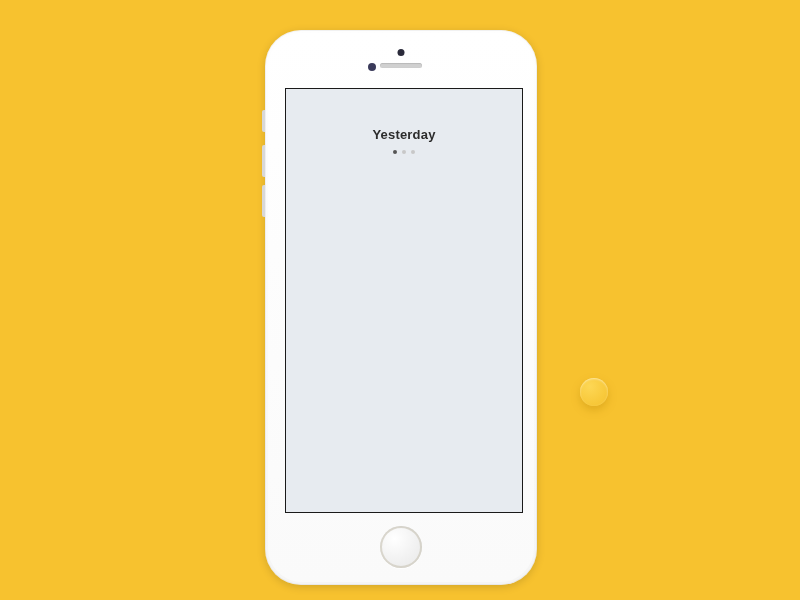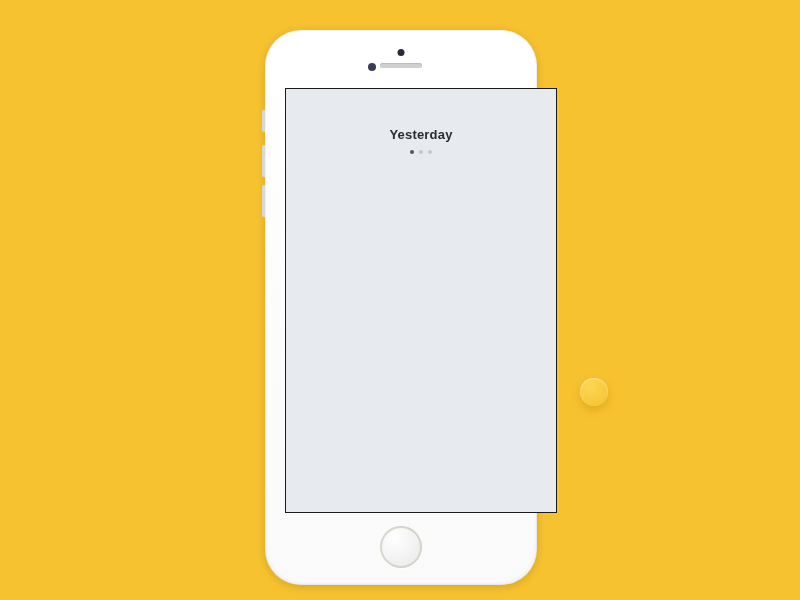--- a/index.html
+++ b/index.html
@@ -100,21 +100,21 @@
       height: 5px;
       background: #d0d0d0;
       border-radius: 3px;
       box-shadow: inset 0 0.5px 1px rgba(0,0,0,0.2);
     }
     
     .screen {
       position: absolute;
       left: 17px;
       top: 55px;
-      width: 272px;
+      width: 238px;
       height: 425px;
       background: #e7ebf0;
       border: 1px solid #1a1a1a;
     }
     
     .screen-title {
       text-align: center;
       margin-top: 38px;
       font-size: 13px;
       font-weight: 600;

